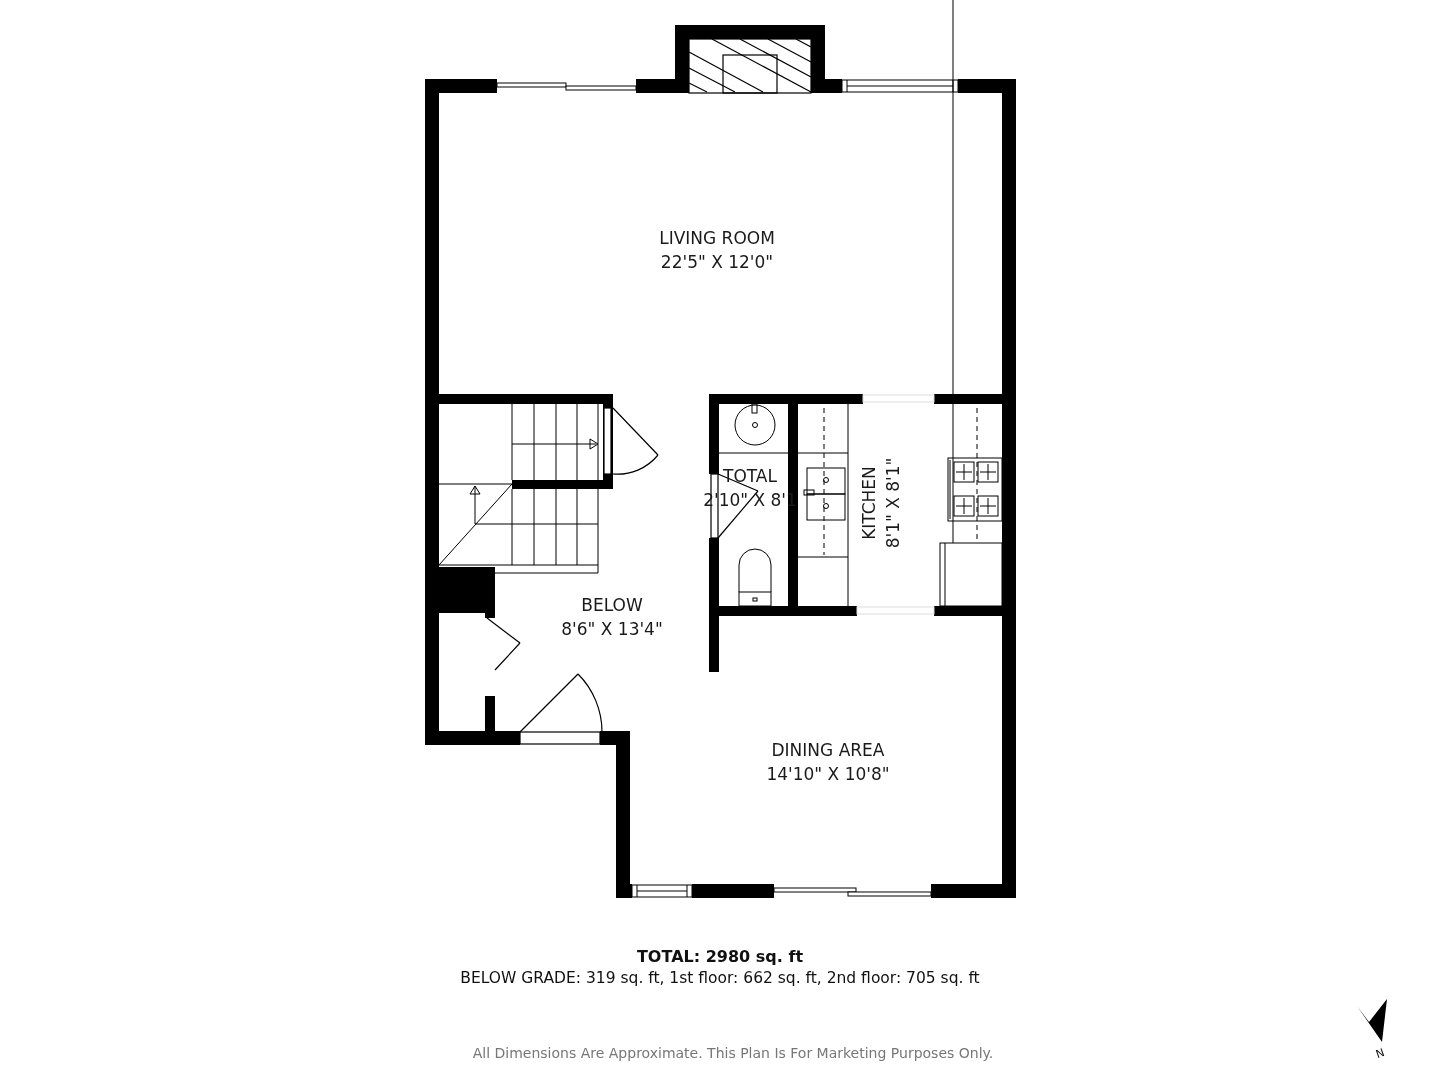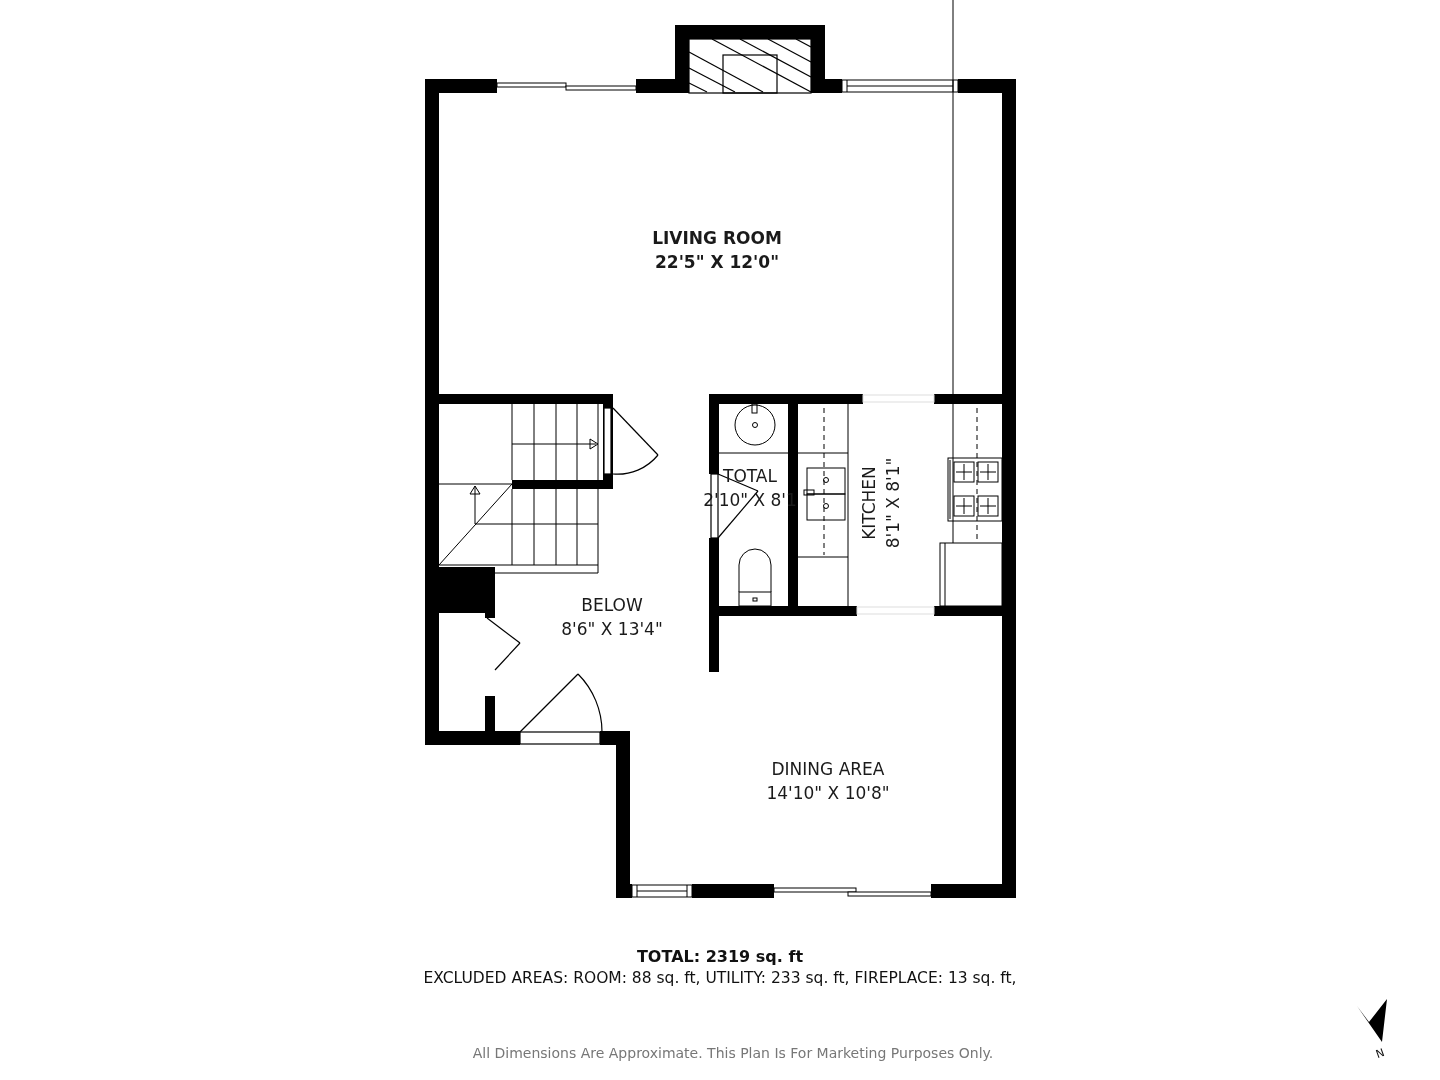--- a/index.html
+++ b/index.html
@@ -158,45 +158,45 @@
       <rect x="978" y="496" width="20" height="20"></rect>
       <path d="M 964 464 V 480 M 956 472 H 972 M 988 464 V 480 M 980 472 H 996 M 964 498 V 514 M 956 506 H 972 M 988 498 V 514 M 980 506 H 996"></path>
     </g>
     <rect x="940" y="543" width="62" height="63"></rect>
     <line x1="945" y1="543" x2="945" y2="606"></line>
   </g>
 
   <path d="M 1357 1006 L 1369 1022 L 1387 999 L 1382 1042 Z" fill="#000"></path>
 </svg>
 
-<div class="lbl" style="left:617px; top:226px; width:200px;font-weight:bold;">
+<div class="lbl" style="left:617px; top:226px; width:200px;">
   <span>LIVING ROOM</span>
   <span>22'5" X 12'0"</span>
 </div>
 
 <div class="lbl" style="left:690px; top:464px; width:120px;">
   <span>TOTAL</span>
   <span>2'10" X 8'1</span>
 </div>
 
 <div class="lbl kitchen-lbl" style="left:826px; top:479px; width:110px;">
   <span>KITCHEN</span>
   <span>8'1" X 8'1"</span>
 </div>
 
 <div class="lbl" style="left:542px; top:593px; width:140px;">
   <span>BELOW</span>
   <span>8'6" X 13'4"</span>
 </div>
 
-<div class="lbl" style="left:738px; top:738px; width:180px;margin-top:19px;">
+<div class="lbl" style="left:738px; top:738px; width:180px;">
   <span>DINING AREA</span>
   <span>14'10" X 10'8"</span>
 </div>
 
 <div class="summary">
-  <div class="total">TOTAL: 2319 sq. ft</div>
-  <div>EXCLUDED AREAS: ROOM: 88 sq. ft, UTILITY: 233 sq. ft, FIREPLACE: 13 sq. ft,</div>
+  <div class="total">TOTAL: 2980 sq. ft</div>
+  <div>BELOW GRADE: 319 sq. ft, 1st floor: 662 sq. ft, 2nd floor: 705 sq. ft</div>
 </div>
 
 <div class="disclaimer">All Dimensions Are Approximate. This Plan Is For Marketing Purposes Only.</div>
 
 <div class="compass-n">N</div>
 
 </body></html>

